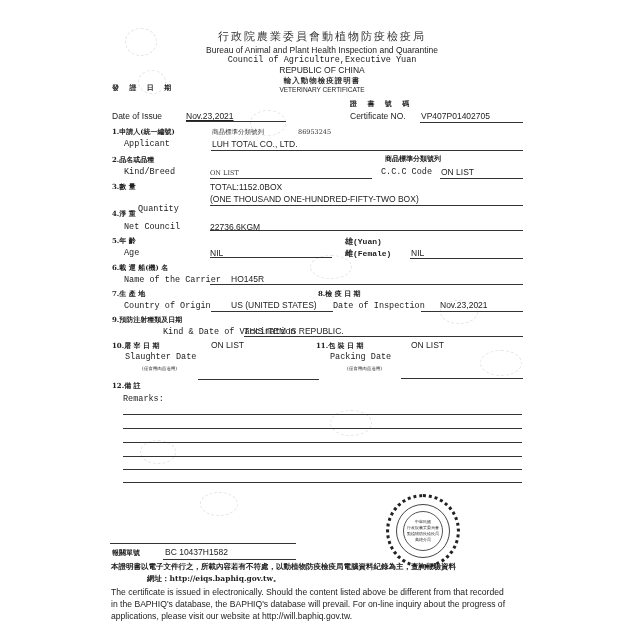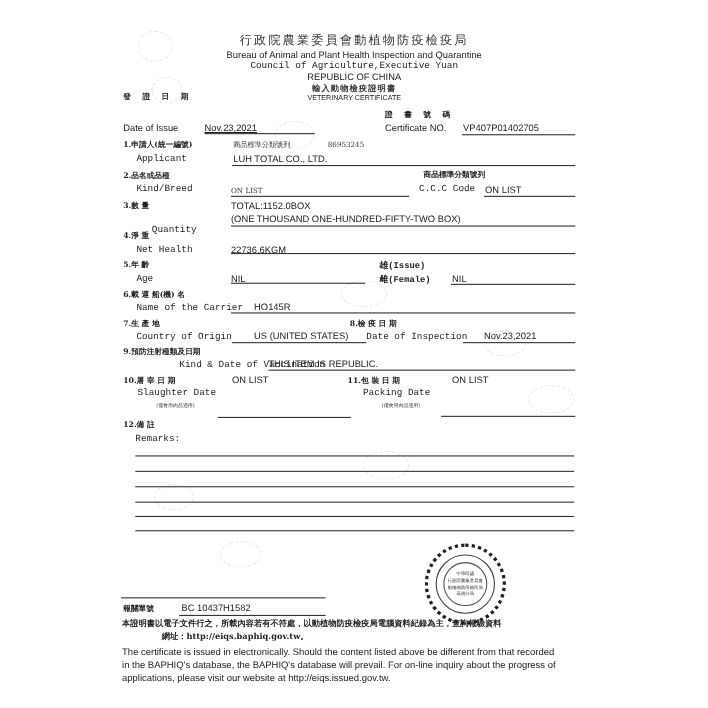--- a/index.html
+++ b/index.html
@@ -73,26 +73,26 @@
 <div class="abs val" style="left:441px;top:167px;">ON LIST</div>
 <div class="line" style="left:440px;top:178px;width:83px;"></div>
 
 <div class="abs lbl-zh" style="left:112px;top:182px;">3.數   量</div>
 <div class="abs val" style="left:210px;top:182px;">TOTAL:1152.0BOX</div>
 <div class="abs lbl-en" style="left:124px;top:204px;margin-left:14px;">Quantity</div>
 <div class="abs val" style="left:210px;top:194px;">(ONE THOUSAND ONE-HUNDRED-FIFTY-TWO BOX)</div>
 <div class="line" style="left:210px;top:205px;width:313px;"></div>
 
 <div class="abs lbl-zh" style="left:112px;top:209px;">4.淨   重</div>
-<div class="abs lbl-en" style="left:124px;top:222px;">Net Health</div>
+<div class="abs lbl-en" style="left:124px;top:222px;">Net Council</div>
 <div class="abs val" style="left:210px;top:222px;">22736.6KGM</div>
 <div class="line" style="left:210px;top:230px;width:313px;"></div>
 
 <div class="abs lbl-zh" style="left:112px;top:236px;">5.年   齡</div>
-<div class="abs lbl-zh" style="left:345px;top:236px;font-family:'Liberation Mono',monospace;font-size:8px;">雄(Issue)</div>
+<div class="abs lbl-zh" style="left:345px;top:236px;font-family:'Liberation Mono',monospace;font-size:8px;">雄(Yuan)</div>
 <div class="abs lbl-en" style="left:124px;top:248px;">Age</div>
 <div class="abs val" style="left:210px;top:248px;">NIL</div>
 <div class="line" style="left:210px;top:257px;width:122px;"></div>
 <div class="abs lbl-zh" style="left:345px;top:248px;font-family:'Liberation Mono',monospace;font-size:8px;">雌(Female)</div>
 <div class="abs val" style="left:411px;top:248px;">NIL</div>
 <div class="line" style="left:410px;top:258px;width:113px;"></div>
 
 <div class="abs lbl-zh" style="left:112px;top:263px;">6.載 運 船(機) 名</div>
 <div class="abs lbl-en" style="left:124px;top:275px;">Name of the Carrier</div>
 <div class="abs val" style="left:231px;top:274px;">HO145R</div>
@@ -146,13 +146,13 @@
 
 <div class="line" style="left:110px;top:543px;width:186px;"></div>
 <div class="abs" style="left:112px;top:548px;font-family:Liberation Sans, sans-serif;font-size:7px;font-weight:bold;color:#222;">報關單號</div>
 <div class="abs val" style="left:165px;top:547px;">BC  10437H1582</div>
 <div class="line" style="left:163px;top:559px;width:133px;"></div>
 
 <div class="abs footer-zh" style="left:111px;top:562px;">本證明書以電子文件行之，所載內容若有不符處，以動植物防疫檢疫局電腦資料紀錄為主，查詢報驗資料</div>
 <div class="abs footer-zh" style="left:111px;top:574px;padding-left:36px;">網址：http://eiqs.baphiq.gov.tw。</div>
 <div class="abs footer-en" style="left:111px;top:586px;">The certificate is issued in electronically. Should the content listed above be different from that recorded</div>
 <div class="abs footer-en" style="left:111px;top:598px;">in the BAPHIQ's database, the BAPHIQ's database will prevail. For on-line inquiry about the progress of</div>
-<div class="abs footer-en" style="left:111px;top:610px;">applications, please visit our website at http://eiqs.issued.gov.tw.</div>
+<div class="abs footer-en" style="left:111px;top:610px;">applications, please visit our website at http://will.baphiq.gov.tw.</div>
 
 </body></html>

